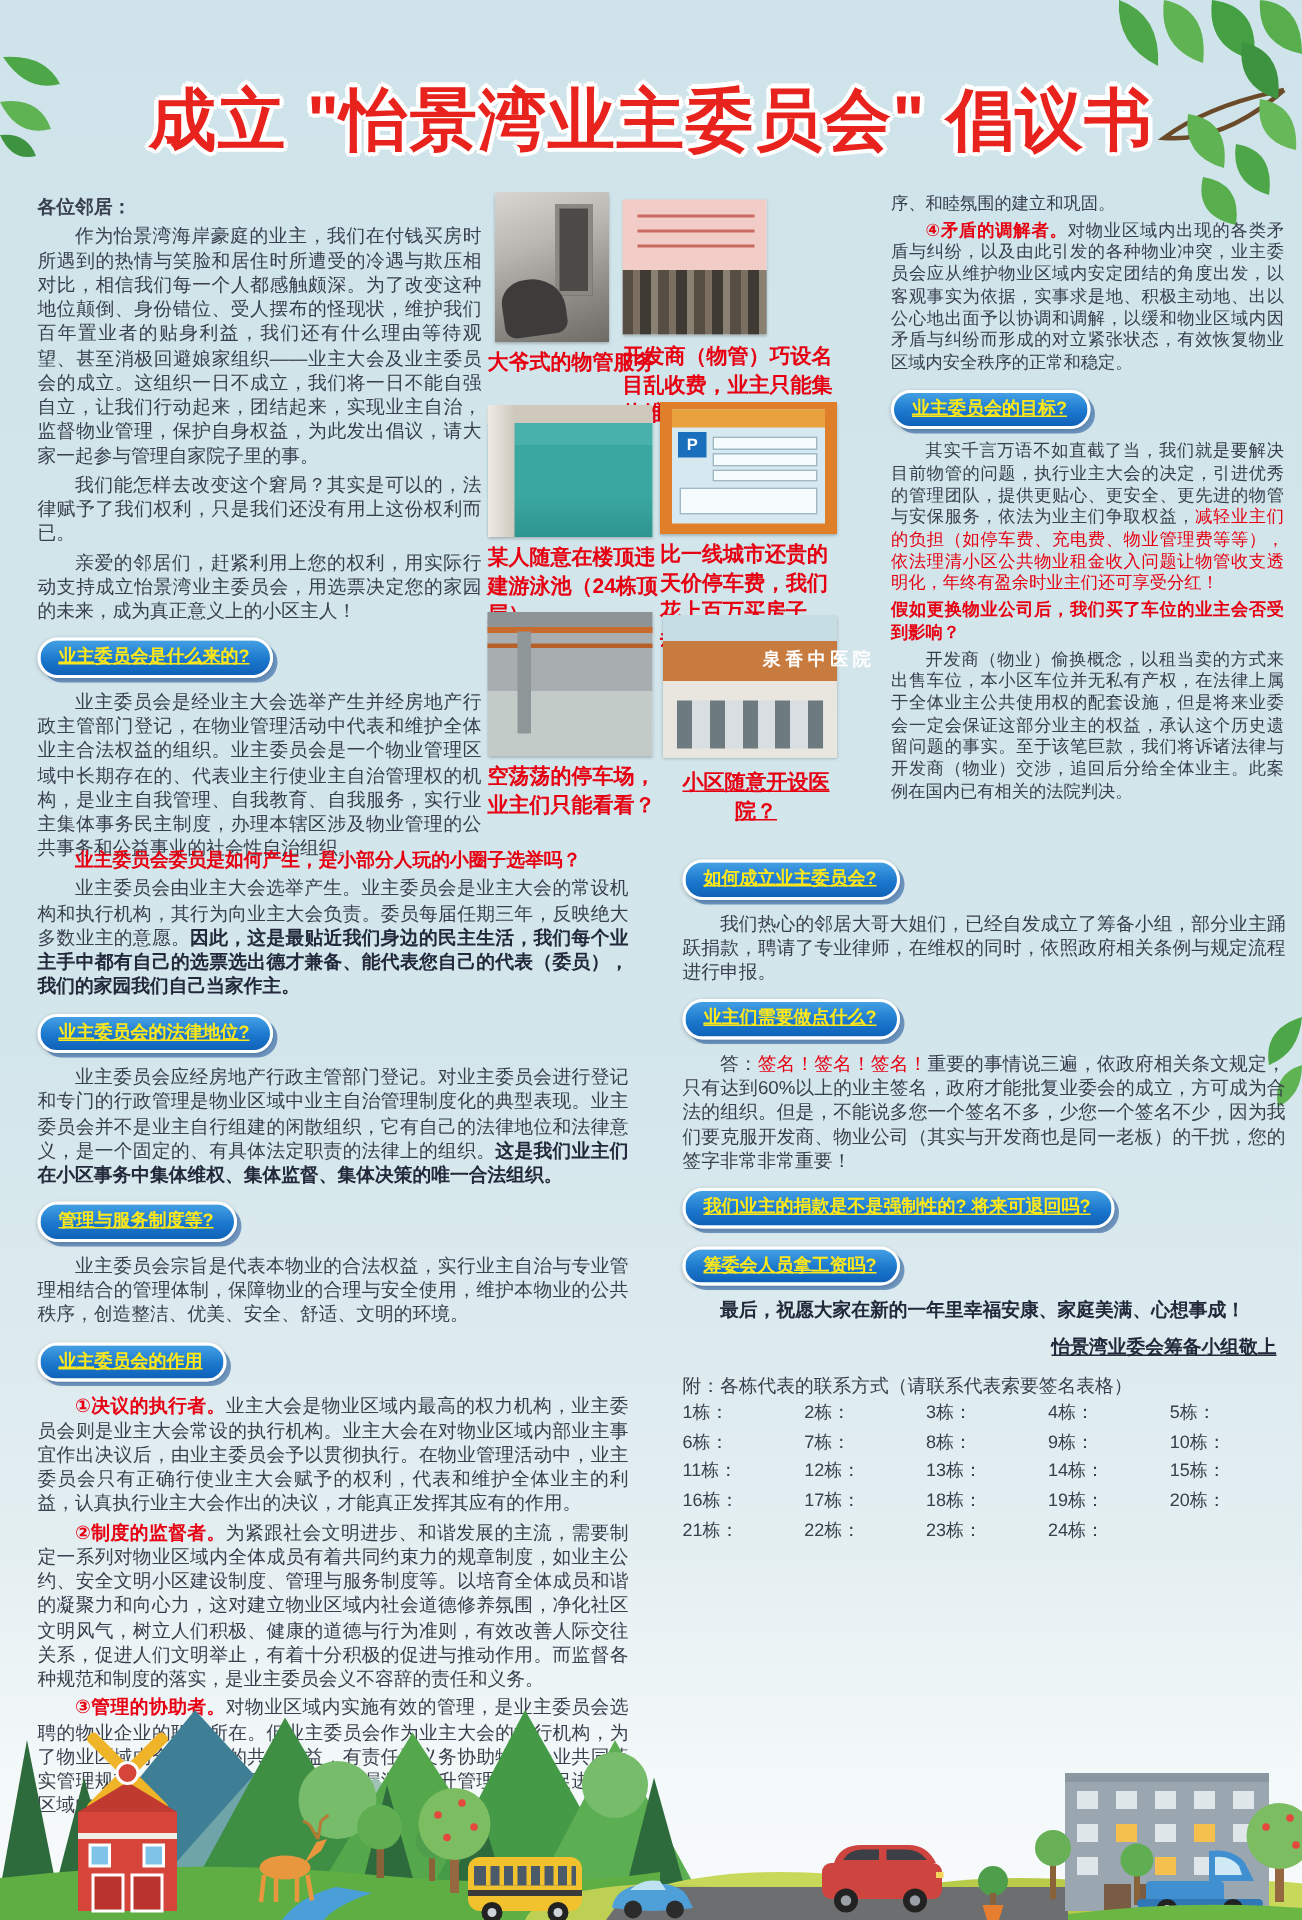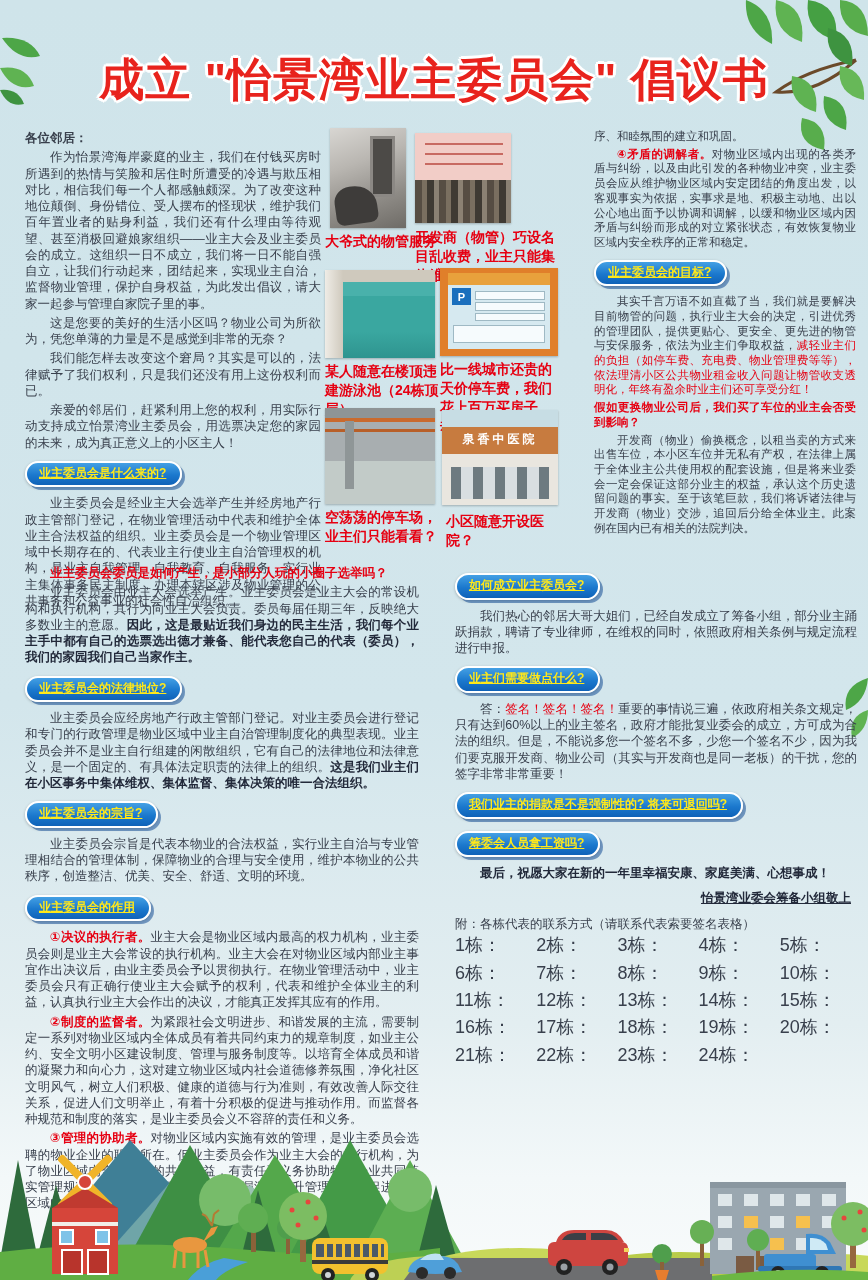--- a/index.html
+++ b/index.html
@@ -27,21 +27,21 @@
   .pill{display:inline-block;margin:7px 12px 5px 0;padding:3px 14px 4px 12px;
     background:linear-gradient(180deg,#44a0e4 0%,#1b78cd 55%,#0f62b8 100%);
     border:2px solid #fff;border-radius:16px;color:#ffe81a;font-weight:bold;font-size:12px;
     box-shadow:3px 3px 0 rgba(23,80,152,.55),0 1px 3px rgba(0,0,0,.25);white-space:nowrap;
     text-indent:0;text-decoration:underline;}
   .pillwrap{text-indent:0;margin:0;}
   .signoff{text-align:right;text-indent:0;margin:8px 6px 4px 0;text-decoration:underline;}
   
   .contact-head{margin:10px 0 2px 0;text-indent:0;}
   .bgrid{display:grid;grid-template-columns:repeat(5,1fr);row-gap:4px;column-gap:4px;
-    font-size:18px;color:#39404d;margin-top:2px;}
+    font-size:12px;color:#39404d;margin-top:2px;}
   .bcell{white-space:nowrap;}
   
   #photos{position:absolute;left:325px;top:128px;width:238px;height:432px;}
   .photo{position:absolute;box-shadow:0 1px 2px rgba(0,0,0,.25);}
   .cap{position:absolute;color:#e60012;font-weight:bold;font-size:14px;line-height:1.35;}
   .ph1{background:linear-gradient(160deg,#d8d6d2 0%,#b9b6b1 35%,#8e8b86 70%,#6e6b66 100%);}
   .ph1 .door{position:absolute;left:52%;top:8%;width:26%;height:55%;background:#4c4a47;border:3px solid #8b8884;}
   .ph1 .bike{position:absolute;left:6%;bottom:4%;width:55%;height:38%;background:#3e3c3a;border-radius:40% 55% 20% 20%;transform:rotate(-8deg);}
   .ph2 .doc{position:absolute;left:0;top:0;width:100%;height:52%;background:#f2cdc7;}
   .ph2 .doc i{position:absolute;left:10%;right:8%;height:2px;background:#c86a62;display:block;}
@@ -54,21 +54,21 @@
   .ph4 .hdr{position:absolute;left:0;top:0;width:100%;height:16%;background:#e8a13c;}
   .ph4 .pbadge{position:absolute;left:4%;top:20%;width:18%;height:22%;background:#1a6fbd;color:#fff;
     font-weight:bold;font-size:11px;display:flex;align-items:center;justify-content:center;}
   .ph4 .row{position:absolute;left:26%;right:5%;height:9%;background:#f6fbfd;border:1px solid #9fb9c4;}
   .ph5{background:linear-gradient(180deg,#8e9496 0 12%,#a8aeb0 12% 55%,#c2cbc8 55% 100%);}
   .ph5 .pipe{position:absolute;left:0;top:10%;width:100%;height:4px;background:#c96a2e;}
   .ph5 .pipe2{position:absolute;left:0;top:22%;width:100%;height:3px;background:#b85f28;}
   .ph5 .pillar{position:absolute;left:18%;top:14%;width:8%;height:70%;background:#8f9697;}
   .ph6{background:linear-gradient(180deg,#c7dde4 0 18%,#c77b3f 18% 46%,#e9e6df 46% 100%);}
   .ph6 .signtext{position:absolute;left:0;top:22%;width:100%;text-align:center;color:#fff;
-    font-size:12px;font-weight:bold;letter-spacing:3px;}
+    font-size:12px;font-weight:bold;letter-spacing:3px;padding-left:46px;}
   .ph6 .win{position:absolute;bottom:6%;left:8%;width:84%;height:34%;
     background:repeating-linear-gradient(90deg,#6d7a80 0 10px,#d8dee1 10px 22px);}
   
   .leafdec{position:absolute;}
 </style>
 </head>
 <body>
 
 <div id="poster">
 
@@ -92,21 +92,20 @@
   <svg class="leafdec" style="left:838px;top:676px;" width="30" height="64" viewBox="0 0 30 64">
     <path d="M30,2 Q4,10 8,34 Q28,26 30,2" fill="#4da647"></path>
     <path d="M30,34 Q10,40 14,62 Q30,54 30,34" fill="#5fb352"></path>
   </svg>
 
   <div class="title">成立 "怡景湾业主委员会" 倡议书</div>
 
   <div class="col" id="col-left-top">
     <p class="p salutation noindent">各位邻居：</p>
     <p class="p">作为怡景湾海岸豪庭的业主，我们在付钱买房时所遇到的热情与笑脸和居住时所遭受的冷遇与欺压相对比，相信我们每一个人都感触颇深。为了改变这种地位颠倒、身份错位、受人摆布的怪现状，维护我们百年置业者的贴身利益，我们还有什么理由等待观望、甚至消极回避娘家组织——业主大会及业主委员会的成立。这组织一日不成立，我们将一日不能自强自立，让我们行动起来，团结起来，实现业主自治，监督物业管理，保护自身权益，为此发出倡议，请大家一起参与管理自家院子里的事。</p>
-    <p class="p">这是您要的美好的生活小区吗？物业公司为所欲为，凭您单薄的力量是不是感觉到非常的无奈？</p>
     <p class="p">我们能怎样去改变这个窘局？其实是可以的，法律赋予了我们权利，只是我们还没有用上这份权利而已。</p>
     <p class="p">亲爱的邻居们，赶紧利用上您的权利，用实际行动支持成立怡景湾业主委员会，用选票决定您的家园的未来，成为真正意义上的小区主人！</p>
     <p class="p pillwrap"><span class="pill">业主委员会是什么来的?</span></p>
     <p class="p">业主委员会是经业主大会选举产生并经房地产行政主管部门登记，在物业管理活动中代表和维护全体业主合法权益的组织。业主委员会是一个物业管理区域中长期存在的、代表业主行使业主自治管理权的机构，是业主自我管理、自我教育、自我服务，实行业主集体事务民主制度，办理本辖区涉及物业管理的公共事务和公益事业的社会性自治组织。</p>
   </div>
 
   <div id="photos">
     <div class="photo ph1" style="left:5px;top:0;width:76px;height:100px;">
       <div class="door"></div>
       <div class="bike"></div>
@@ -139,21 +138,21 @@
     <div class="photo ph5" style="left:0;top:280px;width:110px;height:96px;">
       <div class="pipe"></div>
       <div class="pipe2"></div>
       <div class="pillar"></div>
     </div>
     <div class="cap" style="left:0;top:380px;width:118px;">空荡荡的停车场，业主们只能看看？</div>
     <div class="photo ph6" style="left:117px;top:282px;width:116px;height:95px;">
       <div class="signtext">泉香中医院</div>
       <div class="win"></div>
     </div>
-    <div class="cap" style="left:121px;top:384px;width:116px;text-align:left;">小区随意开设医院？</div>
+    <div class="cap" style="left:121px;top:384px;width:116px;text-align:center;text-decoration:underline;">小区随意开设医院？</div>
   </div>
 
   <div class="col" id="col-right-top">
     <p class="p noindent">序、和睦氛围的建立和巩固。</p>
     <p class="p">
       <span class="redhead">④矛盾的调解者。</span><span>对物业区域内出现的各类矛盾与纠纷，以及由此引发的各种物业冲突，业主委员会应从维护物业区域内安定团结的角度出发，以客观事实为依据，实事求是地、积极主动地、出以公心地出面予以协调和调解，以缓和物业区域内因矛盾与纠纷而形成的对立紧张状态，有效恢复物业区域内安全秩序的正常和稳定。</span>
     </p>
     <p class="p pillwrap"><span class="pill">业主委员会的目标?</span></p>
     <p class="p">
       <span>其实千言万语不如直截了当，我们就是要解决目前物管的问题，执行业主大会的决定，引进优秀的管理团队，提供更贴心、更安全、更先进的物管与安保服务，依法为业主们争取权益，</span><span class="redtxt">减轻业主们的负担（如停车费、充电费、物业管理费等等），依法理清小区公共物业租金收入问题让物管收支透明化，年终有盈余时业主们还可享受分红！</span>
@@ -164,21 +163,21 @@
 
   <div class="col" id="col-left-bot">
     <p class="p redq">业主委员会委员是如何产生，是小部分人玩的小圈子选举吗？</p>
     <p class="p">
       <span>业主委员会由业主大会选举产生。业主委员会是业主大会的常设机构和执行机构，其行为向业主大会负责。委员每届任期三年，反映绝大多数业主的意愿。</span><span class="b">因此，这是最贴近我们身边的民主生活，我们每个业主手中都有自己的选票选出德才兼备、能代表您自己的代表（委员），我们的家园我们自己当家作主。</span>
     </p>
     <p class="p pillwrap"><span class="pill">业主委员会的法律地位?</span></p>
     <p class="p">
       <span>业主委员会应经房地产行政主管部门登记。对业主委员会进行登记和专门的行政管理是物业区域中业主自治管理制度化的典型表现。业主委员会并不是业主自行组建的闲散组织，它有自己的法律地位和法律意义，是一个固定的、有具体法定职责的法律上的组织。</span><span class="b">这是我们业主们在小区事务中集体维权、集体监督、集体决策的唯一合法组织。</span>
     </p>
-    <p class="p pillwrap"><span class="pill">业主委员会的宗旨?</span></p>
+    <p class="p pillwrap"><span class="pill">管理与服务制度等?</span></p>
     <p class="p">业主委员会宗旨是代表本物业的合法权益，实行业主自治与专业管理相结合的管理体制，保障物业的合理与安全使用，维护本物业的公共秩序，创造整洁、优美、安全、舒适、文明的环境。</p>
     <p class="p pillwrap"><span class="pill">业主委员会的作用</span></p>
     <p class="p">
       <span class="redhead">①决议的执行者。</span><span>业主大会是物业区域内最高的权力机构，业主委员会则是业主大会常设的执行机构。业主大会在对物业区域内部业主事宜作出决议后，由业主委员会予以贯彻执行。在物业管理活动中，业主委员会只有正确行使业主大会赋予的权利，代表和维护全体业主的利益，认真执行业主大会作出的决议，才能真正发挥其应有的作用。</span>
     </p>
     <p class="p">
       <span class="redhead">②制度的监督者。</span><span>为紧跟社会文明进步、和谐发展的主流，需要制定一系列对物业区域内全体成员有着共同约束力的规章制度，如业主公约、安全文明小区建设制度、管理与服务制度等。以培育全体成员和谐的凝聚力和向心力，这对建立物业区域内社会道德修养氛围，净化社区文明风气，树立人们积极、健康的道德与行为准则，有效改善人际交往关系，促进人们文明举止，有着十分积极的促进与推动作用。而监督各种规范和制度的落实，是业主委员会义不容辞的责任和义务。</span>
     </p>
     <p class="p">
       <span class="redhead">③管理的协助者。</span><span>对物业区域内实施有效的管理，是业主委员会选聘的物业企业的职责所在。但业主委员会作为业主大会的执行机构，为了物业区域内全体业主的共同利益，有责任和义务协助物业企业共同落实管理规范，执行管理制度，堵塞管理漏洞，提升管理质量，促进物业区域内的文明秩</span>

